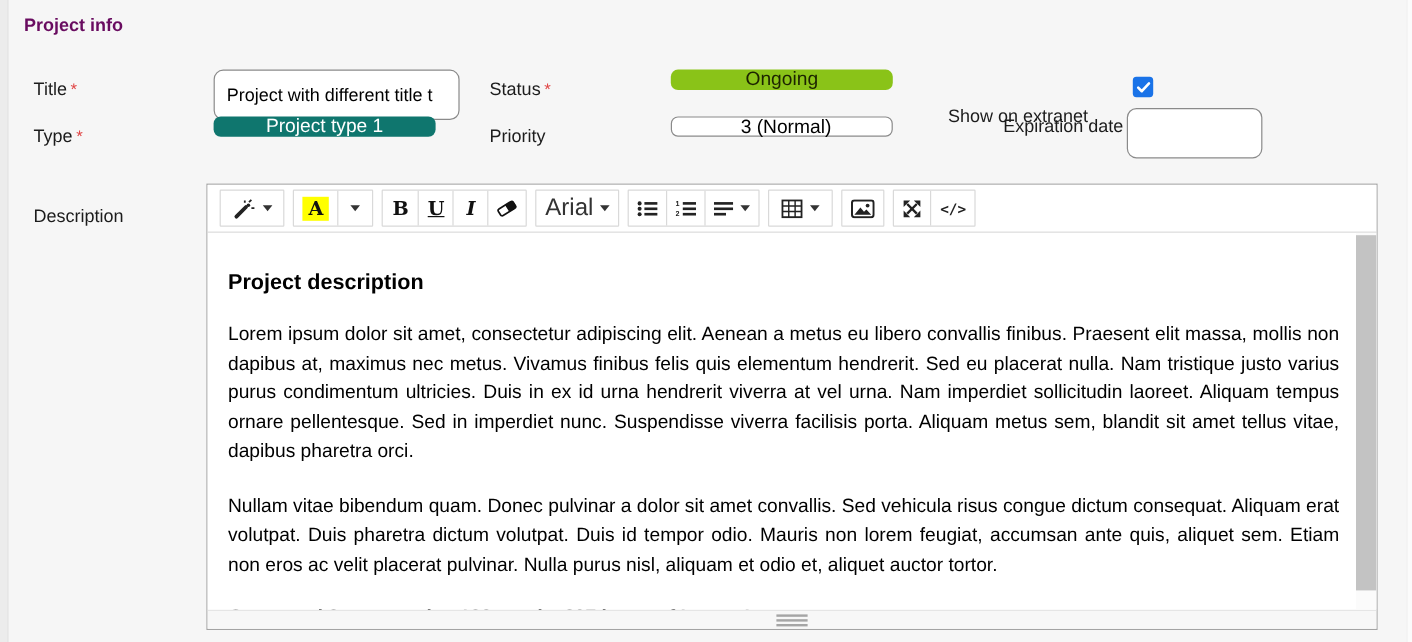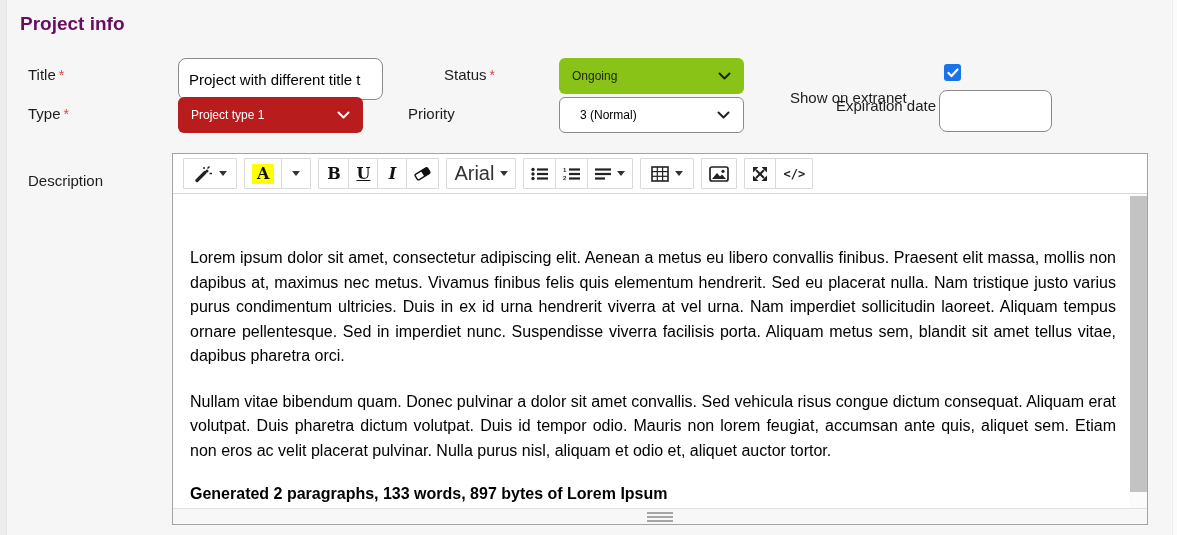--- a/index.html
+++ b/index.html
@@ -6,34 +6,34 @@
   html,body { background:#f6f6f6; }
   .page {
     position:relative; width:1177px; height:535px; overflow:hidden;
     background:#f6f6f6; font-family:"Liberation Sans", sans-serif; color:#1c1c1c;
   }
   .left-strip { position:absolute; left:0; top:0; width:7px; height:100%;
     background:#ececec; border-right:1px solid #e4e4e4; }
   .right-strip { position:absolute; right:0; top:0; width:5px; height:100%;
     background:#fbfbfb; border-left:1px solid #eee; }
 
-  .page-title { position:absolute; left:20px; top:13px; font-size:19px;
+  .page-title { position:absolute; left:20px; top:13px; font-size:15px;
     font-weight:bold; color:#690c60; }
 
   .lbl { position:absolute; font-size:15px; color:#1c1c1c; white-space:nowrap; }
   .req { color:#e04444; margin-left:3px; font-size:14px; }
 
   .text-input { position:absolute; height:42px; background:#fff;
     border:1px solid #8a8a8a; border-radius:8px; font-size:15px;
     padding:0 10px; color:#000; font-family:"Liberation Sans", sans-serif; outline:none; }
 
-  .sel { position:absolute; height:36px; border-radius:6px; font-size:12px;
+  .sel { position:absolute; height:17px; border-radius:6px; font-size:16px;
     display:flex; align-items:center; justify-content:space-between;
-    padding:0 13px; cursor:default; }
-  .sel-type { background:#b91c1c; color:#fff; }
+    padding:0 13px; cursor:default;flex-direction:column; }
+  .sel-type { background:#0f766e; color:#fff; }
   .sel-status { background:#8ac318; color:#1c2300; }
   .sel-priority { background:#fff; border:1px solid #8a8a8a; color:#000; }
 
   .checkbox { position:absolute; left:944px; top:64px; width:17px; height:17px;
     background:#1a73e8; border-radius:3px; display:flex; align-items:center;
     justify-content:center; cursor:pointer; }
 
   
   .editor { position:absolute; left:172px; top:153px; width:976px; height:372px;
     background:#fff; border:1px solid #a3a3a3; }
@@ -74,21 +74,21 @@
   <div class="right-strip"></div>
 
   <div class="page-title">Project info</div>
 
   <div class="lbl" style="left:28px; top:66px;">
     <span>Title</span><span class="req">*</span>
   </div>
   <div class="lbl" style="left:28px; top:105px;">
     <span>Type</span><span class="req">*</span>
   </div>
-  <div class="lbl" style="left:408px; top:66px;margin-left:36px;">
+  <div class="lbl" style="left:408px; top:66px;">
     <span>Status</span><span class="req">*</span>
   </div>
   <div class="lbl" style="left:408px; top:105px;">Priority</div>
   <div class="lbl" style="left:790px; top:65px;margin-top:24px;">Show on extranet</div>
   <div class="lbl" style="left:836px; top:97px;">Expiration date</div>
   <div class="lbl" style="left:28px; top:172px;">Description</div>
 
   <input class="text-input" style="left: 178px; top: 58px; width: 205px;" type="text" value="Project with different title t">
 
   <div class="sel sel-status" style="left:559px; top:58px; width:185px;">
@@ -237,20 +237,21 @@
           </svg>
         </div>
         <div class="tbtn">
           <span class="codeview">&lt;/&gt;</span>
         </div>
       </div>
     </div>
 
     <div class="content">
       <div class="content-inner">
+        <div class="doc-h">Project description</div>
         <p class="doc-p">Lorem ipsum dolor sit amet, consectetur adipiscing elit. Aenean a metus eu libero convallis finibus. Praesent elit massa, mollis non dapibus at, maximus nec metus. Vivamus finibus felis quis elementum hendrerit. Sed eu placerat nulla. Nam tristique justo varius purus condimentum ultricies. Duis in ex id urna hendrerit viverra at vel urna. Nam imperdiet sollicitudin laoreet. Aliquam tempus ornare pellentesque. Sed in imperdiet nunc. Suspendisse viverra facilisis porta. Aliquam metus sem, blandit sit amet tellus vitae, dapibus pharetra orci.</p>
         <p class="doc-p">Nullam vitae bibendum quam. Donec pulvinar a dolor sit amet convallis. Sed vehicula risus congue dictum consequat. Aliquam erat volutpat. Duis pharetra dictum volutpat. Duis id tempor odio. Mauris non lorem feugiat, accumsan ante quis, aliquet sem. Etiam non eros ac velit placerat pulvinar. Nulla purus nisl, aliquam et odio et, aliquet auctor tortor.</p>
         <div class="doc-f">Generated 2 paragraphs, 133 words, 897 bytes of Lorem Ipsum</div>
       </div>
       <div class="vscroll">
         <div class="vthumb"></div>
       </div>
     </div>
 
     <div class="statusbar">

